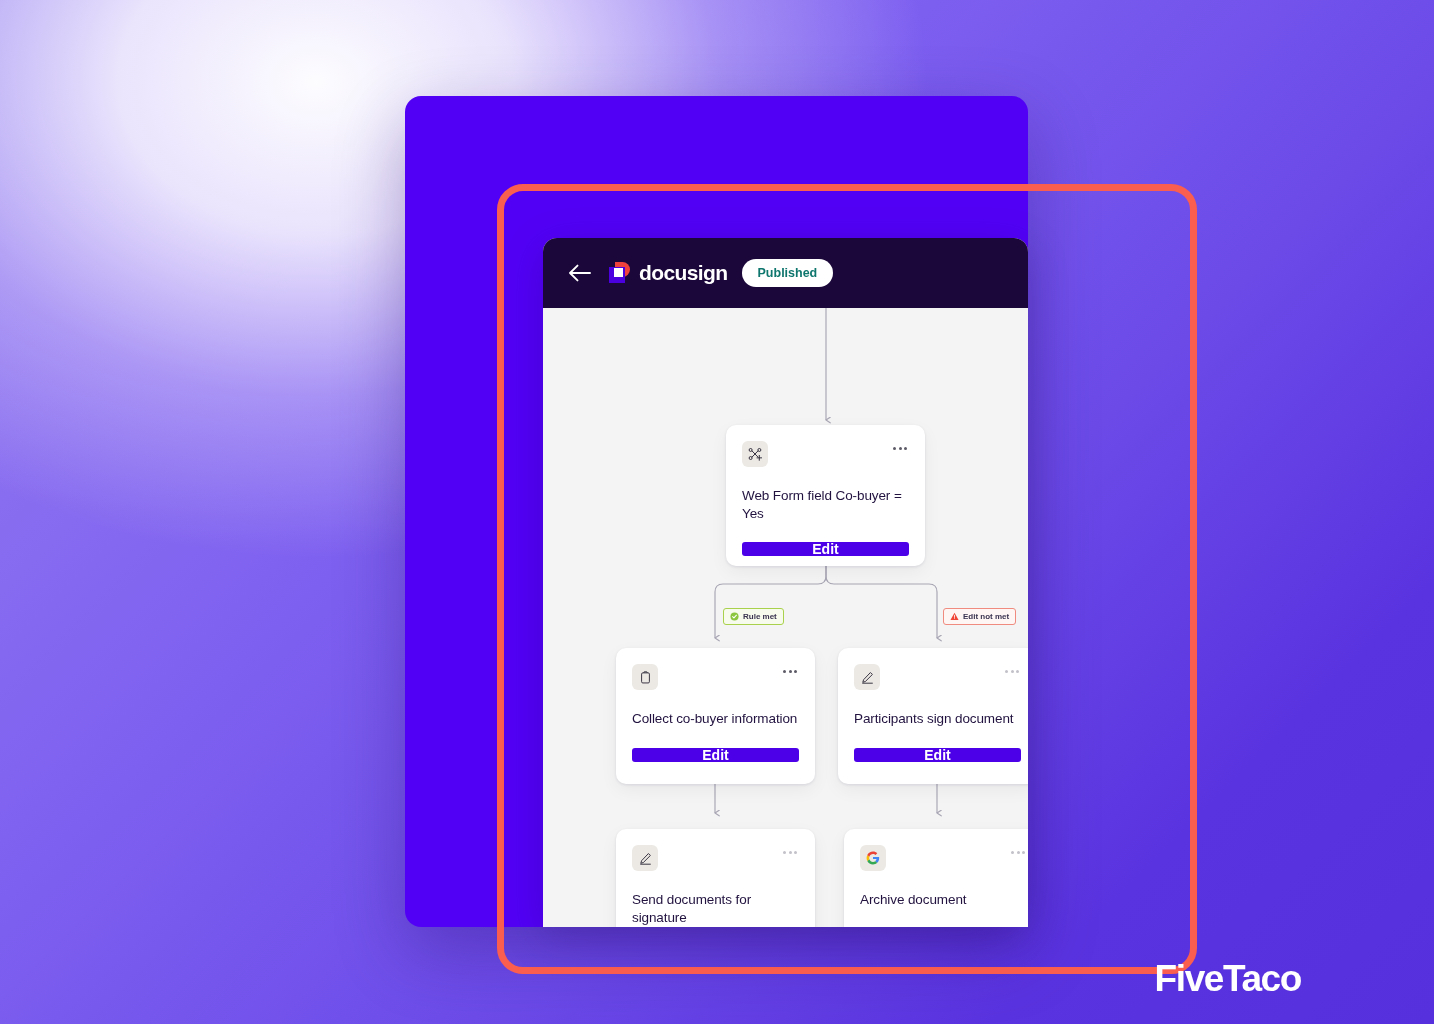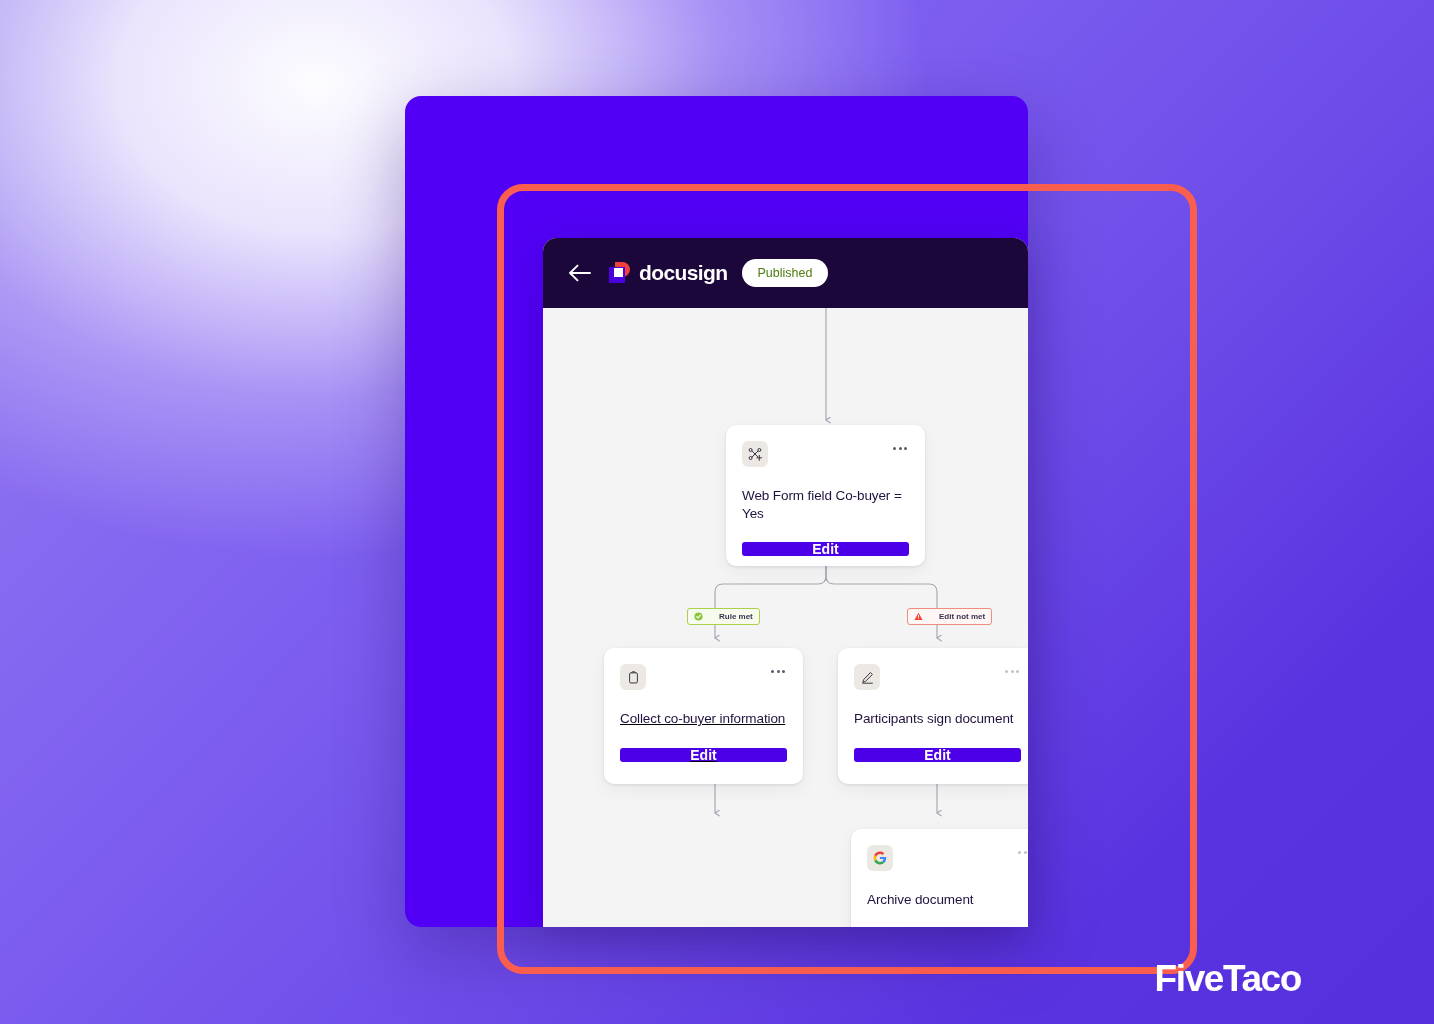--- a/index.html
+++ b/index.html
@@ -55,21 +55,21 @@
     position:absolute; left:6px; top:0; width:15px; height:15px;
     background:#f0423c; border-radius:0 8px 8px 0;
   }
   .brand-mark .cut{
     position:absolute; left:5px; top:6px; width:9px; height:9px; background:#fff;
   }
   .brand-word{
     color:#fff; font-size:21px; font-weight:700; letter-spacing:-0.6px;
   }
   .pill-published{
-    background:#fff; color:#4d7c0f; font-size:12.5px; font-weight:400;
+    background:#fff; color:#0f766e; font-size:12.5px; font-weight:700;
     padding:8px 16px; border-radius:20px; line-height:1; cursor:pointer;
   }
 
   
   .canvas{ position:relative; height:619px; background:#f4f4f4;padding-left:40px; }
 
   .flow-card{
     position:absolute; background:#fff; border-radius:10px;
     box-shadow:0 1px 3px rgba(20,10,60,0.10), 0 6px 18px rgba(20,10,60,0.05);
     padding:16px 16px 18px 16px;
@@ -90,24 +90,25 @@
   }
   .edit-btn{
     margin-top:20px; width:100%; height:14px; background:#4b00e8; color:#fff;
     border:none; border-radius:3px; font-size:14px; font-weight:600;
     font-family:"Liberation Sans", sans-serif; cursor:pointer;
     display:flex; align-items:center; justify-content:center;
   }
 
   
   .branch-label{
-    position:absolute; display:flex; align-items:center; gap:16px;
+    position:absolute; display:flex; align-items:center; gap:4px;
     background:#fff; border-radius:3px; padding:3px 6px;
     font-size:8px; font-weight:600; color:#3a3350; white-space:nowrap;
     line-height:1;
+    margin-left:36px;
   }
   .branch-label.ok{ border:1px solid #a9d14b; background:#f7fbed; }
   .branch-label.bad{ border:1px solid #f08b7f; background:#fef6f4; }
   .bl-ico{ width:9px; height:9px; flex:none; }
 
   svg.connectors{ position:absolute; left:0; top:0; width:485px; height:619px; pointer-events:none; }
 
   
   .fivetaco{
     position:absolute; right:133px; bottom:24px;
@@ -195,21 +196,21 @@
 
     <div class="branch-label bad" style="left:364px; top:300px;">
       <svg class="bl-ico" viewBox="0 0 12 12" aria-hidden="true">
         <path d="M6 1 L11.4 10.6 H0.6 Z" fill="#ef4436"></path>
         <path d="M6 4.3 V7.2" stroke="#fff" stroke-width="1.1" stroke-linecap="round"></path>
         <circle cx="6" cy="8.8" r="0.65" fill="#fff"></circle>
       </svg>
       <span>Edit not met</span>
     </div>
 
-    <div class="flow-card" style="left:61px; top:340px; width:199px; height:136px;text-decoration:underline;">
+    <div class="flow-card" style="left:73px; top:340px; width:199px; height:136px;">
       <div class="card-head">
         <div class="card-icon">
           <svg width="13" height="13" viewBox="0 0 16 16" fill="none" aria-hidden="true">
             <rect x="3.2" y="2.3" width="9.6" height="12.4" rx="1.5" stroke="#2f2b3a" stroke-width="1.15"></rect>
             <path d="M6 2.3 V1.5 Q6 1 6.6 1 H9.4 Q10 1 10 1.5 V2.3" stroke="#2f2b3a" stroke-width="1.15" stroke-linejoin="round"></path>
           </svg>
         </div>
         <div class="kebab">
           <i></i>
             <i></i>
@@ -231,22 +232,39 @@
         <div class="kebab dim">
           <i></i>
             <i></i>
             <i></i>
         </div>
       </div>
       <div class="card-title">Participants sign document</div>
       <button class="edit-btn">Edit</button>
     </div>
 
-
-    <div class="flow-card" style="left:308px; top:521px; width:199px; height:136px;">
+    <div class="flow-card" style="left:73px; top:521px; width:199px; height:136px;">
+      <div class="card-head">
+        <div class="card-icon">
+          <svg width="13" height="13" viewBox="0 0 16 16" fill="none" aria-hidden="true">
+            <path d="M11.6 1.9 L14 4.3 L5.4 12.9 L2.2 13.9 L3.2 10.7 Z" stroke="#2f2b3a" stroke-width="1.15" stroke-linejoin="round"></path>
+            <path d="M2 15 H14" stroke="#2f2b3a" stroke-width="1.15" stroke-linecap="round"></path>
+          </svg>
+        </div>
+        <div class="kebab dim">
+          <i></i>
+            <i></i>
+            <i></i>
+        </div>
+      </div>
+      <div class="card-title">Send documents for signature</div>
+
+    </div>
+
+    <div class="flow-card" style="left:301px; top:521px; width:199px; height:136px;">
       <div class="card-head">
         <div class="card-icon">
           <svg width="14" height="14" viewBox="0 0 48 48" aria-hidden="true">
             <path fill="#4285F4" d="M45.1 24.5c0-1.6-.1-2.8-.4-4H24v7.3h12.1c-.2 2-1.6 5-4.5 7l6.9 5.3c4.1-3.8 6.6-9.4 6.6-15.6z"></path>
             <path fill="#34A853" d="M24 46c5.9 0 10.9-2 14.5-5.3l-6.9-5.3c-1.9 1.3-4.4 2.2-7.6 2.2-5.8 0-10.7-3.8-12.4-9.1l-7.2 5.5C8 41.1 15.4 46 24 46z"></path>
             <path fill="#FBBC05" d="M11.6 28.5c-.5-1.3-.7-2.8-.7-4.5s.3-3.2.7-4.5l-7.2-5.6C2.9 16.9 2 20.3 2 24s.9 7.1 2.4 10.1l7.2-5.6z"></path>
             <path fill="#EA4335" d="M24 10.4c4.1 0 6.9 1.8 8.5 3.3l6.2-6C34.9 4.2 29.9 2 24 2 15.4 2 8 6.9 4.4 13.9l7.2 5.6C13.3 14.2 18.2 10.4 24 10.4z"></path>
           </svg>
         </div>
         <div class="kebab dim">

